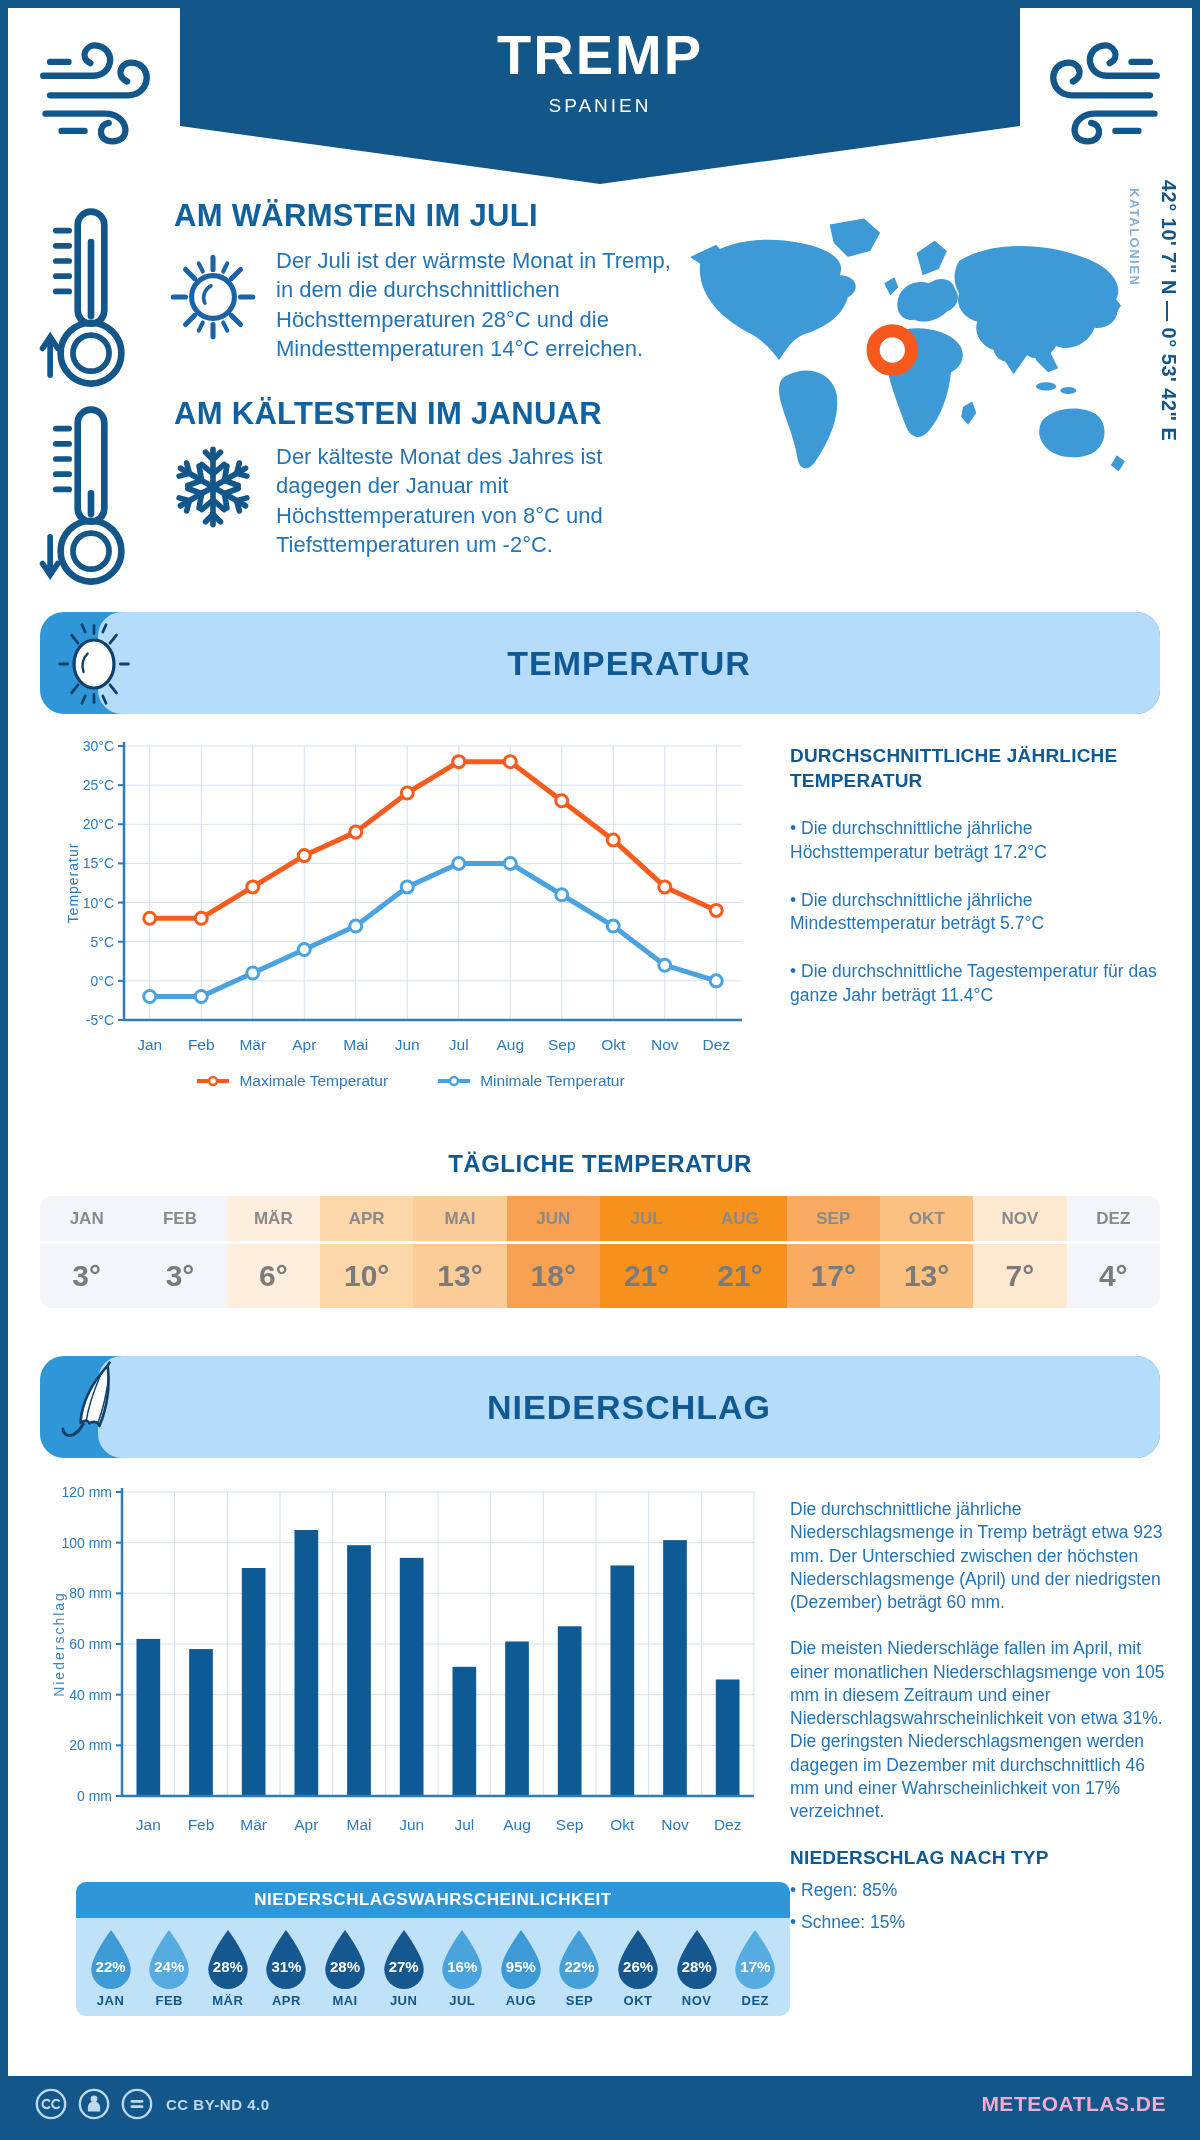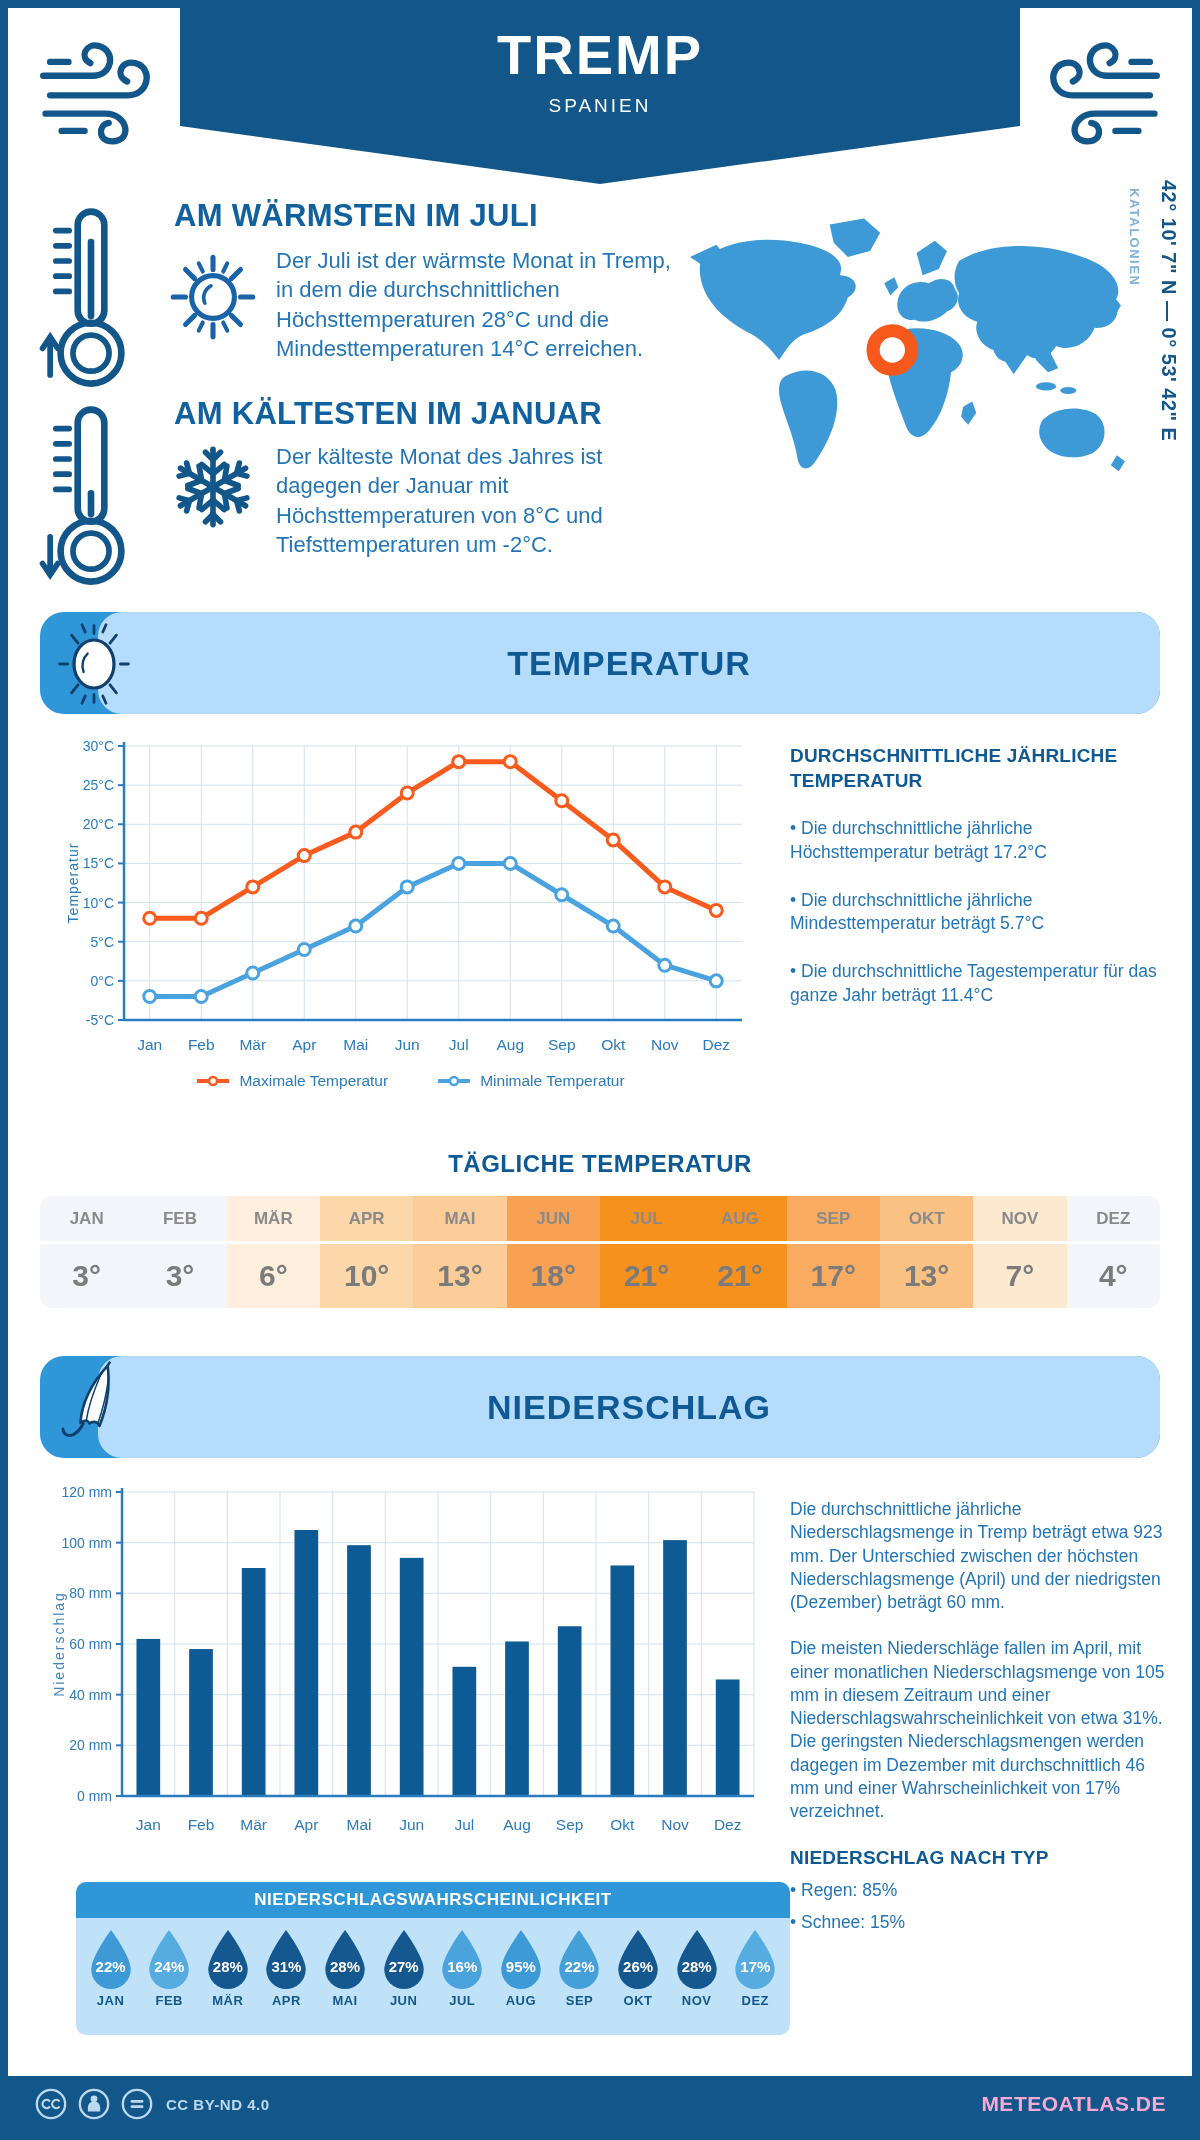--- a/index.html
+++ b/index.html
@@ -70,21 +70,21 @@
   .dt-m{height:45px;display:flex;align-items:center;justify-content:center;font-size:17px;
         font-weight:bold;color:#8a8a8a;border-bottom:3px solid #fff;}
   .dt-v{flex:1;display:flex;align-items:center;justify-content:center;font-size:30px;
         font-weight:bold;color:#7b7b7b;}
 
   
   #dropPanel{position:absolute;left:32px;top:1874px;width:714px;margin-left:36px;}
   .drop-head{background:#2f96d8;color:#fff;font-weight:bold;font-size:17px;text-align:center;
              letter-spacing:0.5px;height:36px;line-height:36px;border-radius:10px 10px 0 0;}
   .drop-body{background:#bfe2f8;border-radius:0 0 10px 10px;display:flex;justify-content:space-evenly;
-             padding:10px 4px 27px;}
+             padding:10px 4px 8px;}
   .drop-item{display:flex;flex-direction:column;align-items:center;width:56px;}
   .drop-wrap{position:relative;width:50px;height:62px;}
   .drop-pct{position:absolute;left:0;right:0;top:30px;text-align:center;color:#fff;font-weight:bold;font-size:15px;}
   .drop-month{margin-top:3px;font-size:13px;font-weight:bold;color:#135689;letter-spacing:0.5px;}
 
   
   .footer{position:absolute;left:0;right:0;bottom:0;height:56px;background:#135689;display:flex;
           align-items:center;padding:0 26px;box-sizing:border-box;}
   .cc-group{display:flex;align-items:center;gap:9px;}
   .cc-label{margin-left:12px;color:#bcd9f0;font-weight:bold;font-size:15px;letter-spacing:0.5px;}

